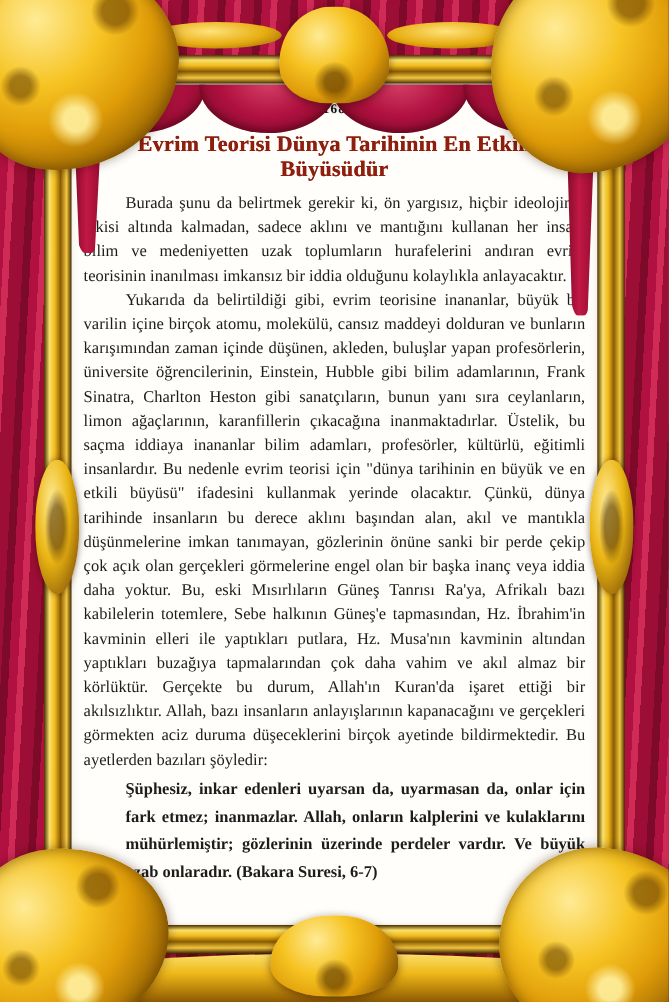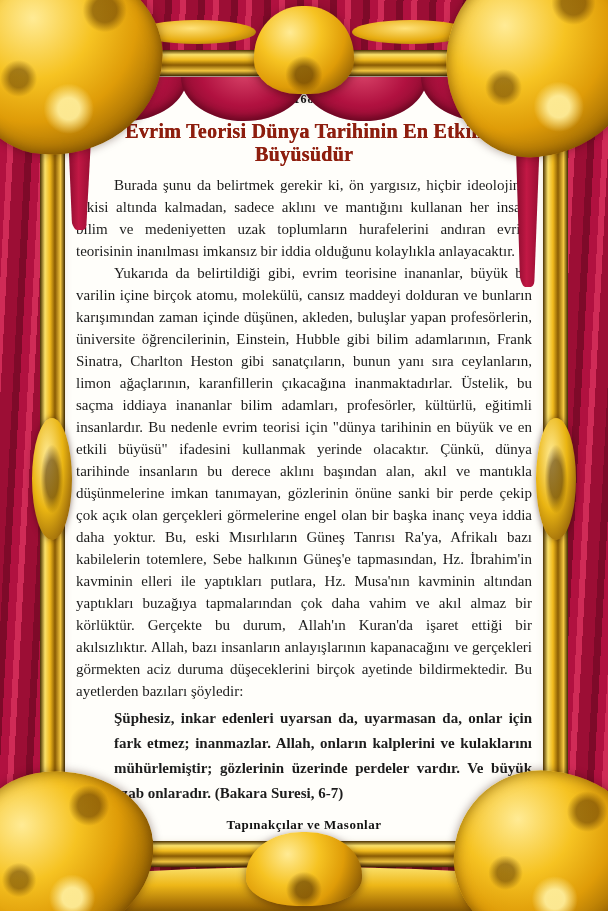--- a/index.html
+++ b/index.html
@@ -142,21 +142,20 @@
 
   <div class="page">
     <div class="content">
       <div class="page-number">168</div>
       <h1 class="chapter-title">Evrim Teorisi Dünya Tarihinin En Etkili Büyüsüdür</h1>
       <div class="body-text">
         <p>Burada şunu da belirtmek gerekir ki, ön yargısız, hiçbir ideolojinin etkisi altında kalmadan, sadece aklını ve mantığını kullanan her insan, bilim ve medeniyetten uzak toplumların hurafelerini andıran evrim teorisinin inanılması imkansız bir iddia olduğunu kolaylıkla anlayacaktır.</p>
         <p>Yukarıda da belirtildiği gibi, evrim teorisine inananlar, büyük bir varilin içine birçok atomu, molekülü, cansız maddeyi dolduran ve bunların karışımından zaman içinde düşünen, akleden, buluşlar yapan profesörlerin, üniversite öğrencilerinin, Einstein, Hubble gibi bilim adamlarının, Frank Sinatra, Charlton Heston gibi sanatçıların, bunun yanı sıra ceylanların, limon ağaçlarının, karanfillerin çıkacağına inanmaktadırlar. Üstelik, bu saçma iddiaya inananlar bilim adamları, profesörler, kültürlü, eğitimli insanlardır. Bu nedenle evrim teorisi için "dünya tarihinin en büyük ve en etkili büyüsü" ifadesini kullanmak yerinde olacaktır. Çünkü, dünya tarihinde insanların bu derece aklını başından alan, akıl ve mantıkla düşünmelerine imkan tanımayan, gözlerinin önüne sanki bir perde çekip çok açık olan gerçekleri görmelerine engel olan bir başka inanç veya iddia daha yoktur. Bu, eski Mısırlıların Güneş Tanrısı Ra'ya, Afrikalı bazı kabilelerin totemlere, Sebe halkının Güneş'e tapmasından, Hz. İbrahim'in kavminin elleri ile yaptıkları putlara, Hz. Musa'nın kavminin altından yaptıkları buzağıya tapmalarından çok daha vahim ve akıl almaz bir körlüktür. Gerçekte bu durum, Allah'ın Kuran'da işaret ettiği bir akılsızlıktır. Allah, bazı insanların anlayışlarının kapanacağını ve gerçekleri görmekten aciz duruma düşeceklerini birçok ayetinde bildirmektedir. Bu ayetlerden bazıları şöyledir:</p>
       </div>
       <p class="quote">Şüphesiz, inkar edenleri uyarsan da, uyarmasan da, onlar için fark etmez; inanmazlar. Allah, onların kalplerini ve kulaklarını mühürlemiştir; gözlerinin üzerinde perdeler vardır. Ve büyük azab onlaradır. (Bakara Suresi, 6-7)</p>
-      <div class="footer-title">Tapınakçılar ve Masonlar</div>
     </div>
   </div>
 
   <div class="swag-row">
     <div class="swag"></div>
     <div class="swag"></div>
     <div class="swag"></div>
     <div class="swag"></div>
   </div>
   <div class="curtain-leg left"></div>

